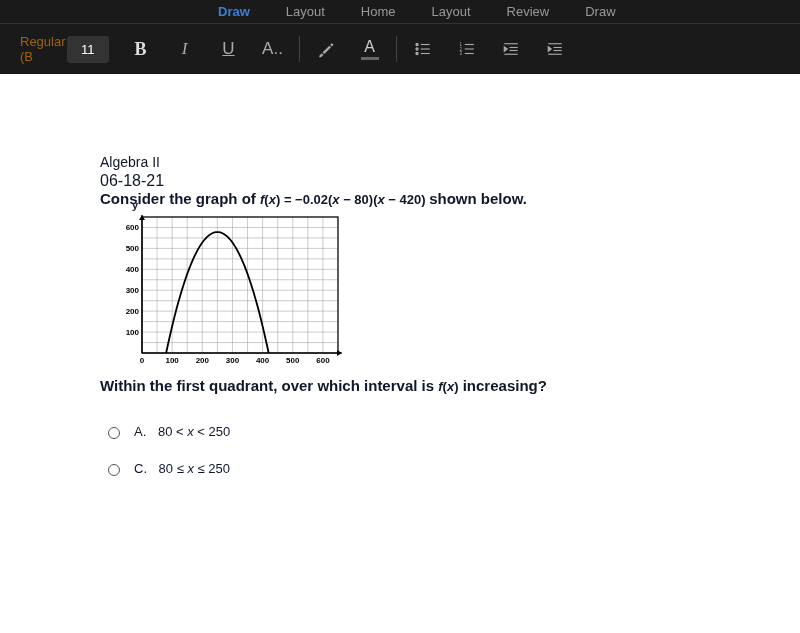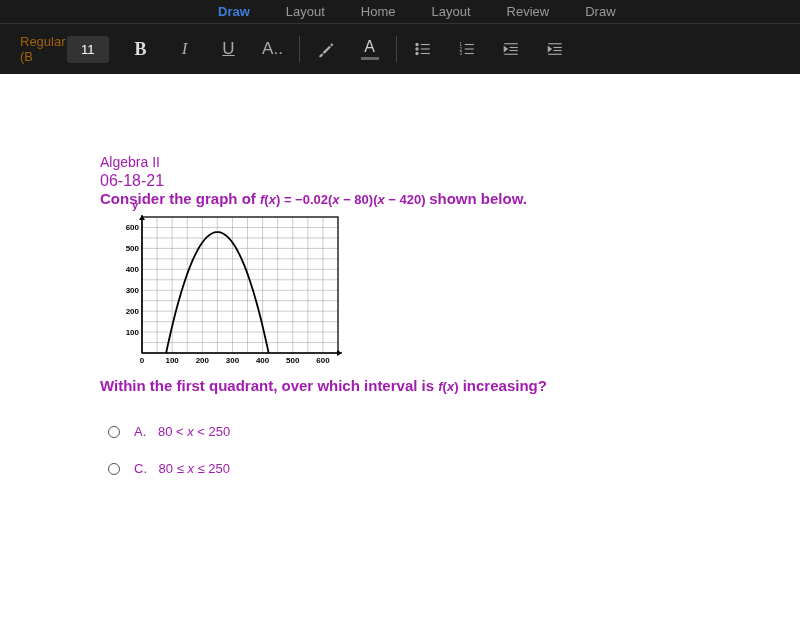--- a/index.html
+++ b/index.html
@@ -13,31 +13,31 @@
 .font-size { background: #333; color: #fff; padding: 6px 14px; font-size: 13px; border-radius: 3px; margin-right: 10px; }
 .fmt-btn { width: 44px; height: 34px; display: flex; align-items: center; justify-content: center; font-size: 17px; color: #aaa; cursor: pointer; }
 .fmt-btn.bold { font-family: Georgia, serif; font-weight: bold; font-size: 18px; color: #ddd; }
 .fmt-btn.italic { font-family: Georgia, serif; font-style: italic; }
 .fmt-btn.underline { text-decoration: underline; }
 .sep { width: 1px; height: 26px; background: #444; margin: 0 4px; }
 .font-color-btn { display:flex; flex-direction:column; align-items:center; }
 .font-color-btn .bar { width: 18px; height: 3px; background: #666; margin-top:1px;}
 .icon-svg { width: 18px; height: 18px; }
 .highlight-btn svg { width:20px; height:20px; }
-.document { background: #fff; padding: 80px 0 0 100px; color: #a21caf; }
+.document { background: #fff; padding: 80px 0 0 100px; color: #0f172a; }
 .doc-header { font-size: 14px; margin-bottom: 2px; }
 .doc-date { font-size: 16px; }
 .question { font-size: 15px; font-weight: bold; margin-bottom: 4px; }
 .equation { font-family: Arial; font-weight: bold; font-size: 13px; }
 .ital { font-style: italic; }
 .chart-wrap { position: relative; margin: 0 0 2px 14px; }
 .y-label { position:absolute; top:-12px; left:18px; font-size:11px; font-weight:bold; }
 .x-label { position:absolute; bottom:8px; right:-6px; font-size:11px; font-weight:bold; }
 .subq { font-size: 15px; font-weight: bold; margin-bottom: 30px; }
-.option { display: flex; align-items: center; gap: 14px; margin: 0 0 22px 8px; font-size: 13px; }
+.option { display: flex; align-items: flex-end; gap: 14px; margin: 0 0 22px 8px; font-size: 13px; }
 .radio { width: 12px; height: 12px; border: 1.5px solid #555; border-radius: 50%; flex-shrink: 0; }
 .opt-letter { font-weight: normal; margin-right: 8px; }
 </style>
 </head>
 <body>
 
 <div class="toolbar">
   <div class="tabs">
     <div class="tab active">Draw</div>
     <div class="tab">Layout</div>

